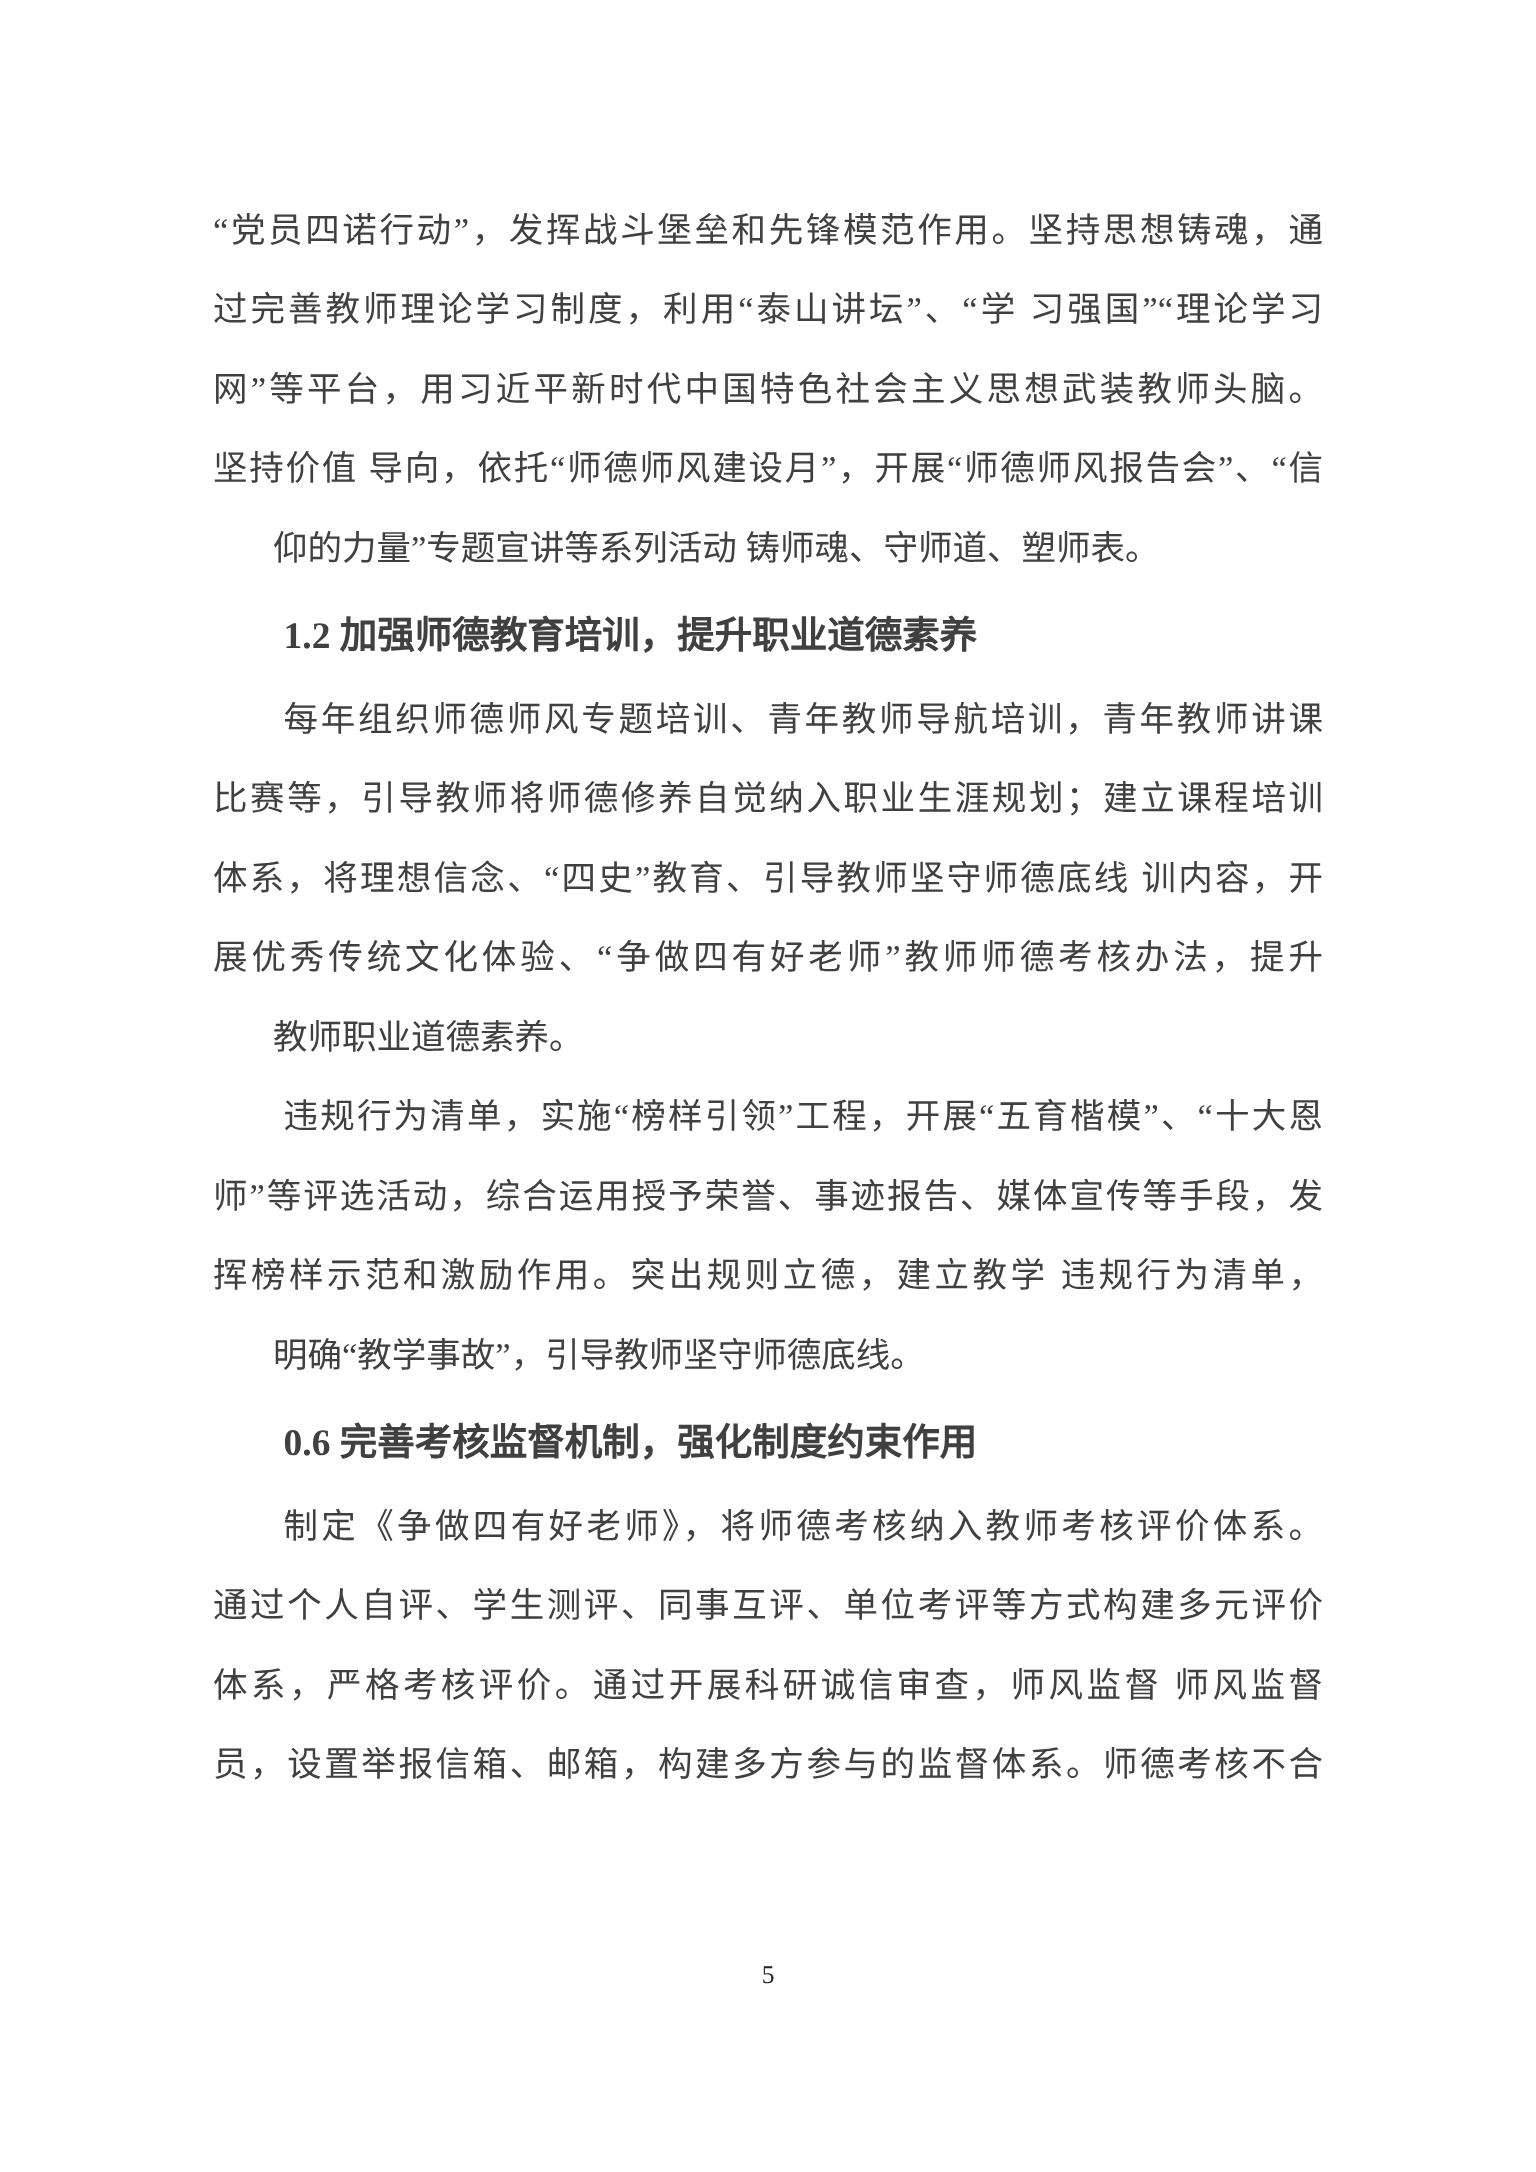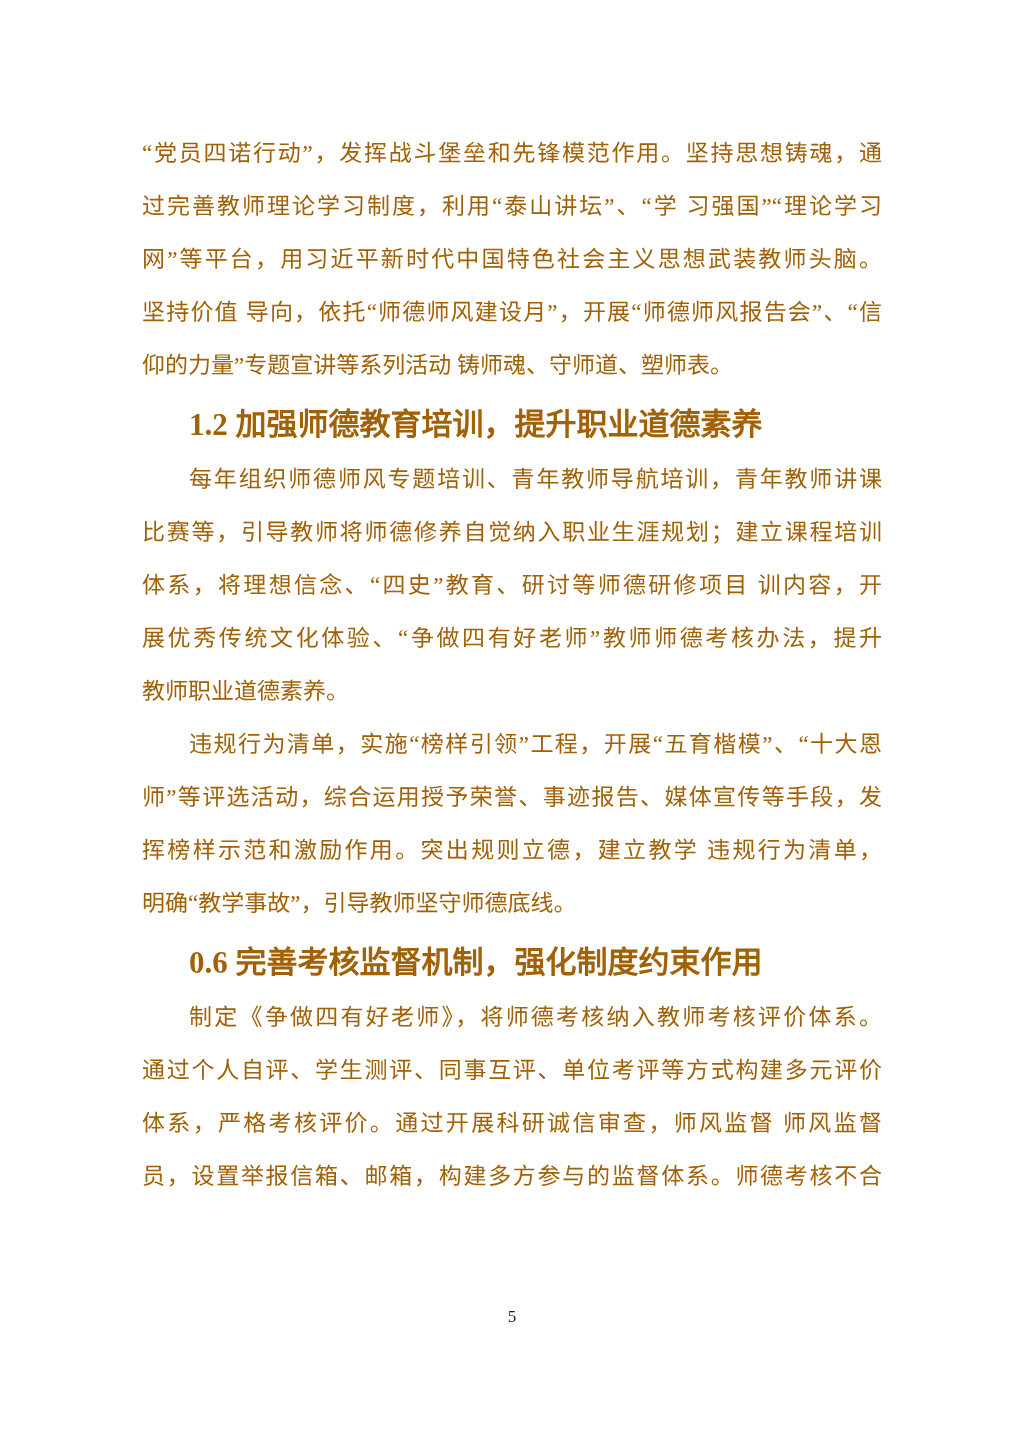--- a/index.html
+++ b/index.html
@@ -23,36 +23,37 @@
   .textblock {
     position: absolute;
     left: 142px;
     top: 127px;
     width: 740px;
   }
   .ln {
     font-size: 23px;
     line-height: 53px;
     height: 53px;
-    color: #a16207;
+    color: #404040;
     text-align: justify;
     text-align-last: justify;
     white-space: normal;
     overflow: visible;
   }
   .ln.end {
     text-align: left;
     text-align-last: left;
+    margin-left: 40px;
   }
   .ln.ind {
     padding-left: 47px;
   }
   .ln.hd {
     font-weight: bold;
-    font-size: 31px;
+    font-size: 25px;
     text-align: right;
     text-align-last: left;
     padding-left: 47px;
     margin: 6px 0 2px 0;
   }
   .footer {
     position: absolute;
     top: 1303px;
     left: 0;
     width: 1024px;
@@ -68,21 +69,21 @@
 <div class="page">
   <div class="textblock">
     <div class="ln">“党员四诺行动”，发挥战斗堡垒和先锋模范作用。坚持思想铸魂，通</div>
     <div class="ln">过完善教师理论学习制度，利用“泰山讲坛”、“学 习强国”“理论学习</div>
     <div class="ln">网”等平台，用习近平新时代中国特色社会主义思想武装教师头脑。</div>
     <div class="ln">坚持价值 导向，依托“师德师风建设月”，开展“师德师风报告会”、“信</div>
     <div class="ln end">仰的力量”专题宣讲等系列活动 铸师魂、守师道、塑师表。</div>
     <div class="ln hd">1.2 加强师德教育培训，提升职业道德素养</div>
     <div class="ln ind">每年组织师德师风专题培训、青年教师导航培训，青年教师讲课</div>
     <div class="ln">比赛等，引导教师将师德修养自觉纳入职业生涯规划；建立课程培训</div>
-    <div class="ln">体系，将理想信念、“四史”教育、研讨等师德研修项目 训内容，开</div>
+    <div class="ln">体系，将理想信念、“四史”教育、引导教师坚守师德底线 训内容，开</div>
     <div class="ln">展优秀传统文化体验、“争做四有好老师”教师师德考核办法，提升</div>
     <div class="ln end">教师职业道德素养。</div>
     <div class="ln ind">违规行为清单，实施“榜样引领”工程，开展“五育楷模”、“十大恩</div>
     <div class="ln">师”等评选活动，综合运用授予荣誉、事迹报告、媒体宣传等手段，发</div>
     <div class="ln">挥榜样示范和激励作用。突出规则立德，建立教学 违规行为清单，</div>
     <div class="ln end">明确“教学事故”，引导教师坚守师德底线。</div>
     <div class="ln hd">0.6 完善考核监督机制，强化制度约束作用</div>
     <div class="ln ind">制定《争做四有好老师》，将师德考核纳入教师考核评价体系。</div>
     <div class="ln">通过个人自评、学生测评、同事互评、单位考评等方式构建多元评价</div>
     <div class="ln">体系，严格考核评价。通过开展科研诚信审查，师风监督 师风监督</div>

